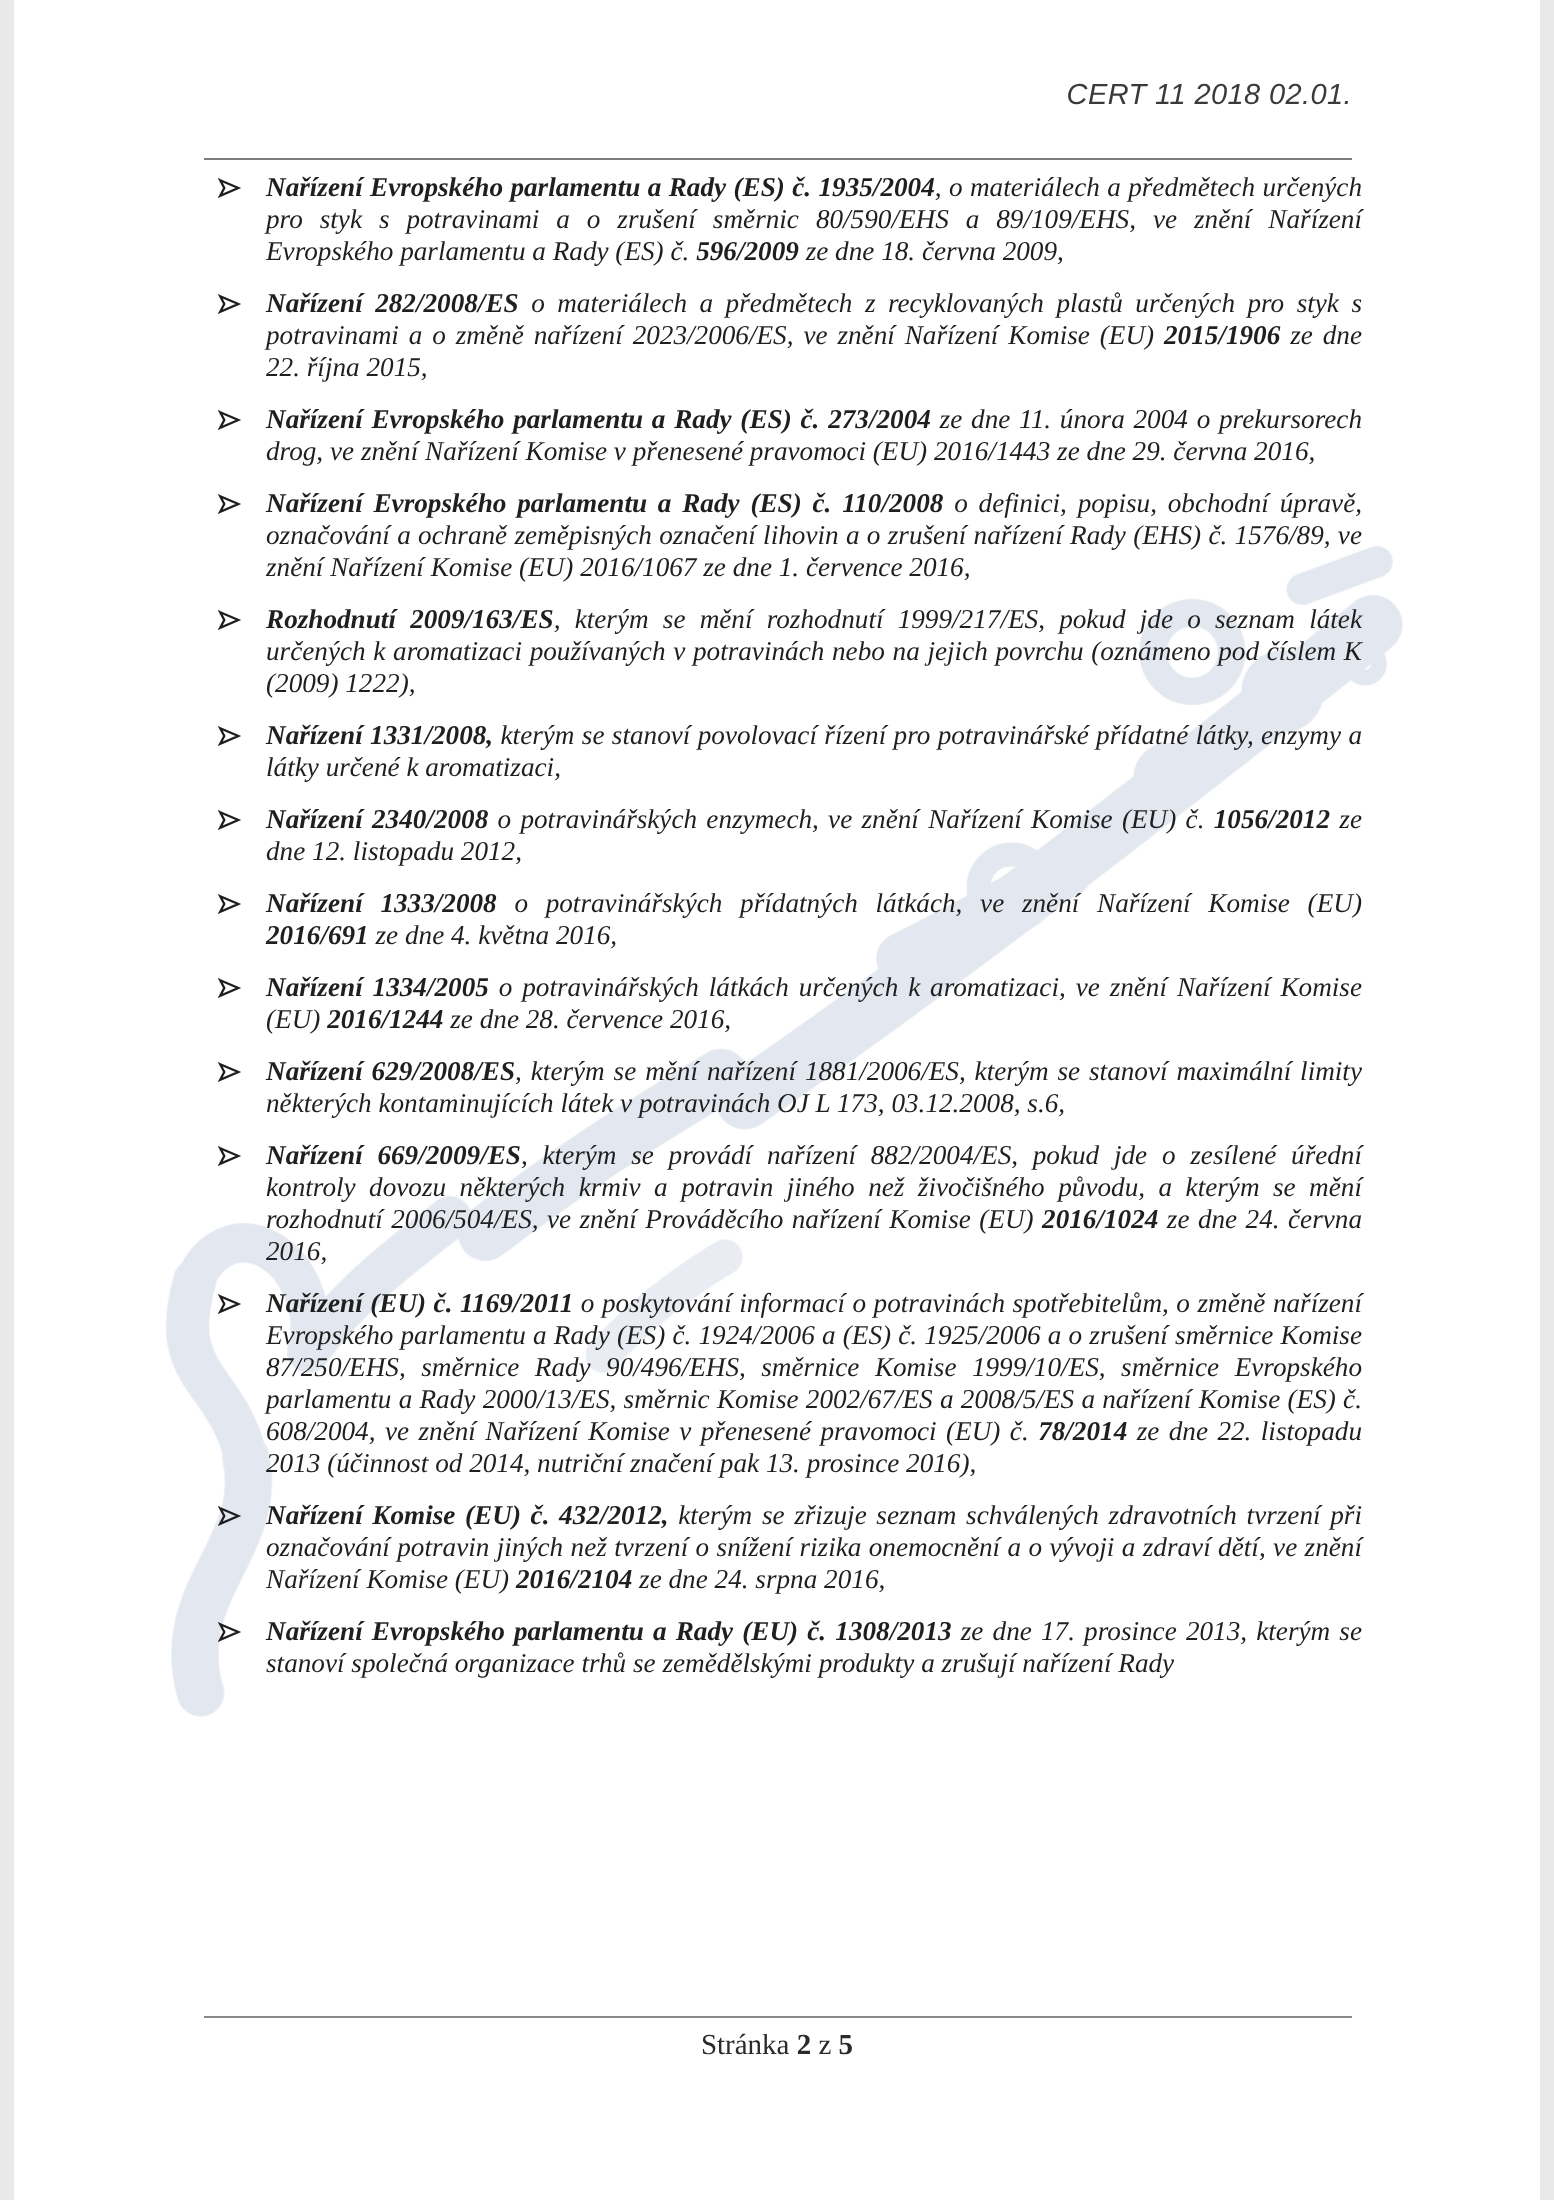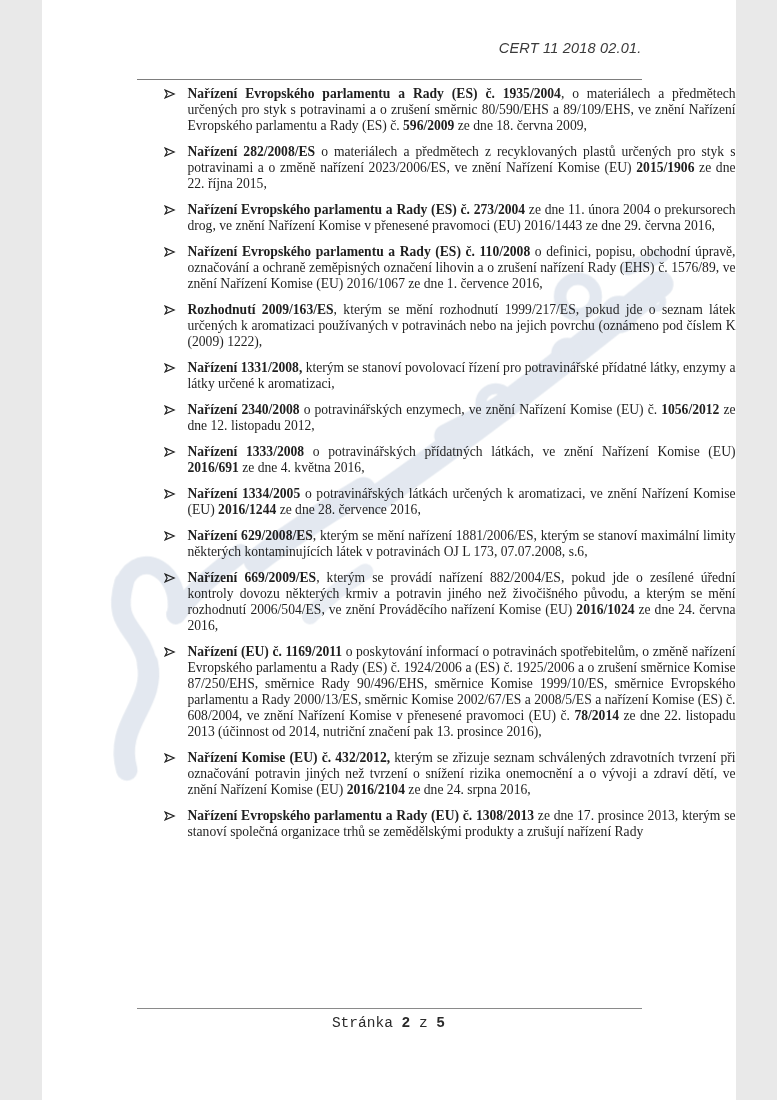--- a/index.html
+++ b/index.html
@@ -1,18 +1,18 @@
 <!DOCTYPE html>
 <html><head>
 <meta charset="utf-8">
 <style>
   html,body{margin:0;padding:0;background:#e9e9e9;}
   .page{
     position:relative;
-    width:694px;height:1100px;
+    width:763px;height:1100px;
     margin:0 auto;
     background:#ffffff;
     overflow:hidden;
     font-family:"Liberation Serif", serif;
     color:#1f1f1f;
   }
   .watermark{
     position:absolute;inset:0;
     z-index:0;
     pointer-events:none;
@@ -27,22 +27,23 @@
     color:#3a3a3a;
     letter-spacing:.2px;
   }
   .rule-top{
     position:absolute;
     top:79px;left:95px;right:94px;
     border-top:1.6px solid #7d7d7d;
   }
   .reg-list{
     position:absolute;
-    top:86px;left:106px;
+    top:86px;left:86px;
     width:588px;
+    font-style:italic;
   }
   .item{
     position:relative;
     padding-left:40px;
     margin-bottom:10px;
     text-align:justify;
     font-size:13.6px;
     line-height:16px;
     color:#1f1f1f;
   }
@@ -54,21 +55,21 @@
   .b{font-weight:bold;}
   .rule-bottom{
     position:absolute;
     top:1008px;left:95px;right:94px;
     border-top:1.2px solid #8a8a8a;
   }
   .footer{
     position:absolute;
     top:1015px;left:0;right:0;
     text-align:center;
-    font-family:Liberation Mono, monospace;
+    font-family:Liberation Serif, serif;
     font-size:14.5px;
     color:#2a2a2a;
   }
   .footer .b{font-weight:bold;}
 </style>
 </head>
 <body>
 
 <div class="page">
 
@@ -125,21 +126,21 @@
               <path d="M1.2 1.8 L11 6 L1.2 10.2 L3.4 6 Z" fill="none" stroke="#1f1f1f" stroke-width="1.25" stroke-linejoin="miter"></path>
             </svg></span><span><span class="b">Nařízení 2340/2008</span><span> o potravinářských enzymech, ve znění Nařízení Komise (EU) č. </span><span class="b">1056/2012</span><span> ze dne 12. listopadu 2012,</span></span></div>
         <div class="item"><span class="bullet"><svg width="12" height="12" viewBox="0 0 13 12">
               <path d="M1.2 1.8 L11 6 L1.2 10.2 L3.4 6 Z" fill="none" stroke="#1f1f1f" stroke-width="1.25" stroke-linejoin="miter"></path>
             </svg></span><span><span class="b">Nařízení 1333/2008</span><span> o potravinářských přídatných látkách, ve znění Nařízení Komise (EU) </span><span class="b">2016/691</span><span> ze dne 4. května 2016,</span></span></div>
         <div class="item"><span class="bullet"><svg width="12" height="12" viewBox="0 0 13 12">
               <path d="M1.2 1.8 L11 6 L1.2 10.2 L3.4 6 Z" fill="none" stroke="#1f1f1f" stroke-width="1.25" stroke-linejoin="miter"></path>
             </svg></span><span><span class="b">Nařízení 1334/2005</span><span> o potravinářských látkách určených k aromatizaci, ve znění Nařízení Komise (EU) </span><span class="b">2016/1244</span><span> ze dne 28. července 2016,</span></span></div>
         <div class="item"><span class="bullet"><svg width="12" height="12" viewBox="0 0 13 12">
               <path d="M1.2 1.8 L11 6 L1.2 10.2 L3.4 6 Z" fill="none" stroke="#1f1f1f" stroke-width="1.25" stroke-linejoin="miter"></path>
-            </svg></span><span><span class="b">Nařízení 629/2008/ES</span><span>, kterým se mění nařízení 1881/2006/ES, kterým se stanoví maximální limity některých kontaminujících látek v potravinách  OJ L 173, 07.07.2008, s.6,</span></span></div>
+            </svg></span><span><span class="b">Nařízení 629/2008/ES</span><span>, kterým se mění nařízení 1881/2006/ES, kterým se stanoví maximální limity některých kontaminujících látek v potravinách  OJ L 173, 03.12.2008, s.6,</span></span></div>
         <div class="item"><span class="bullet"><svg width="12" height="12" viewBox="0 0 13 12">
               <path d="M1.2 1.8 L11 6 L1.2 10.2 L3.4 6 Z" fill="none" stroke="#1f1f1f" stroke-width="1.25" stroke-linejoin="miter"></path>
             </svg></span><span><span class="b">Nařízení 669/2009/ES</span><span>, kterým se provádí nařízení  882/2004/ES, pokud jde o zesílené úřední kontroly dovozu některých krmiv a potravin jiného než živočišného původu, a kterým se mění rozhodnutí 2006/504/ES, ve znění Prováděcího nařízení Komise (EU) </span><span class="b">2016/1024</span><span> ze dne 24. června 2016,</span></span></div>
         <div class="item"><span class="bullet"><svg width="12" height="12" viewBox="0 0 13 12">
               <path d="M1.2 1.8 L11 6 L1.2 10.2 L3.4 6 Z" fill="none" stroke="#1f1f1f" stroke-width="1.25" stroke-linejoin="miter"></path>
             </svg></span><span><span class="b">Nařízení (EU) č. 1169/2011</span><span>  o poskytování informací o potravinách spotřebitelům, o změně nařízení Evropského parlamentu a Rady (ES) č. 1924/2006 a (ES) č. 1925/2006 a o zrušení směrnice Komise 87/250/EHS, směrnice Rady 90/496/EHS, směrnice Komise 1999/10/ES, směrnice Evropského parlamentu a Rady 2000/13/ES, směrnic Komise 2002/67/ES a 2008/5/ES a nařízení Komise (ES) č. 608/2004, ve znění Nařízení Komise v přenesené pravomoci (EU) č. </span><span class="b">78/2014</span><span> ze dne 22. listopadu 2013 (účinnost od 2014, nutriční značení pak 13. prosince 2016),</span></span></div>
         <div class="item"><span class="bullet"><svg width="12" height="12" viewBox="0 0 13 12">
               <path d="M1.2 1.8 L11 6 L1.2 10.2 L3.4 6 Z" fill="none" stroke="#1f1f1f" stroke-width="1.25" stroke-linejoin="miter"></path>
             </svg></span><span><span class="b">Nařízení Komise (EU) č. 432/2012,</span><span> kterým se zřizuje seznam schválených zdravotních tvrzení při označování potravin jiných než tvrzení o snížení rizika onemocnění a o vývoji a zdraví dětí, ve znění Nařízení Komise (EU) </span><span class="b">2016/2104</span><span> ze dne 24. srpna 2016,</span></span></div>
         <div class="item"><span class="bullet"><svg width="12" height="12" viewBox="0 0 13 12">

